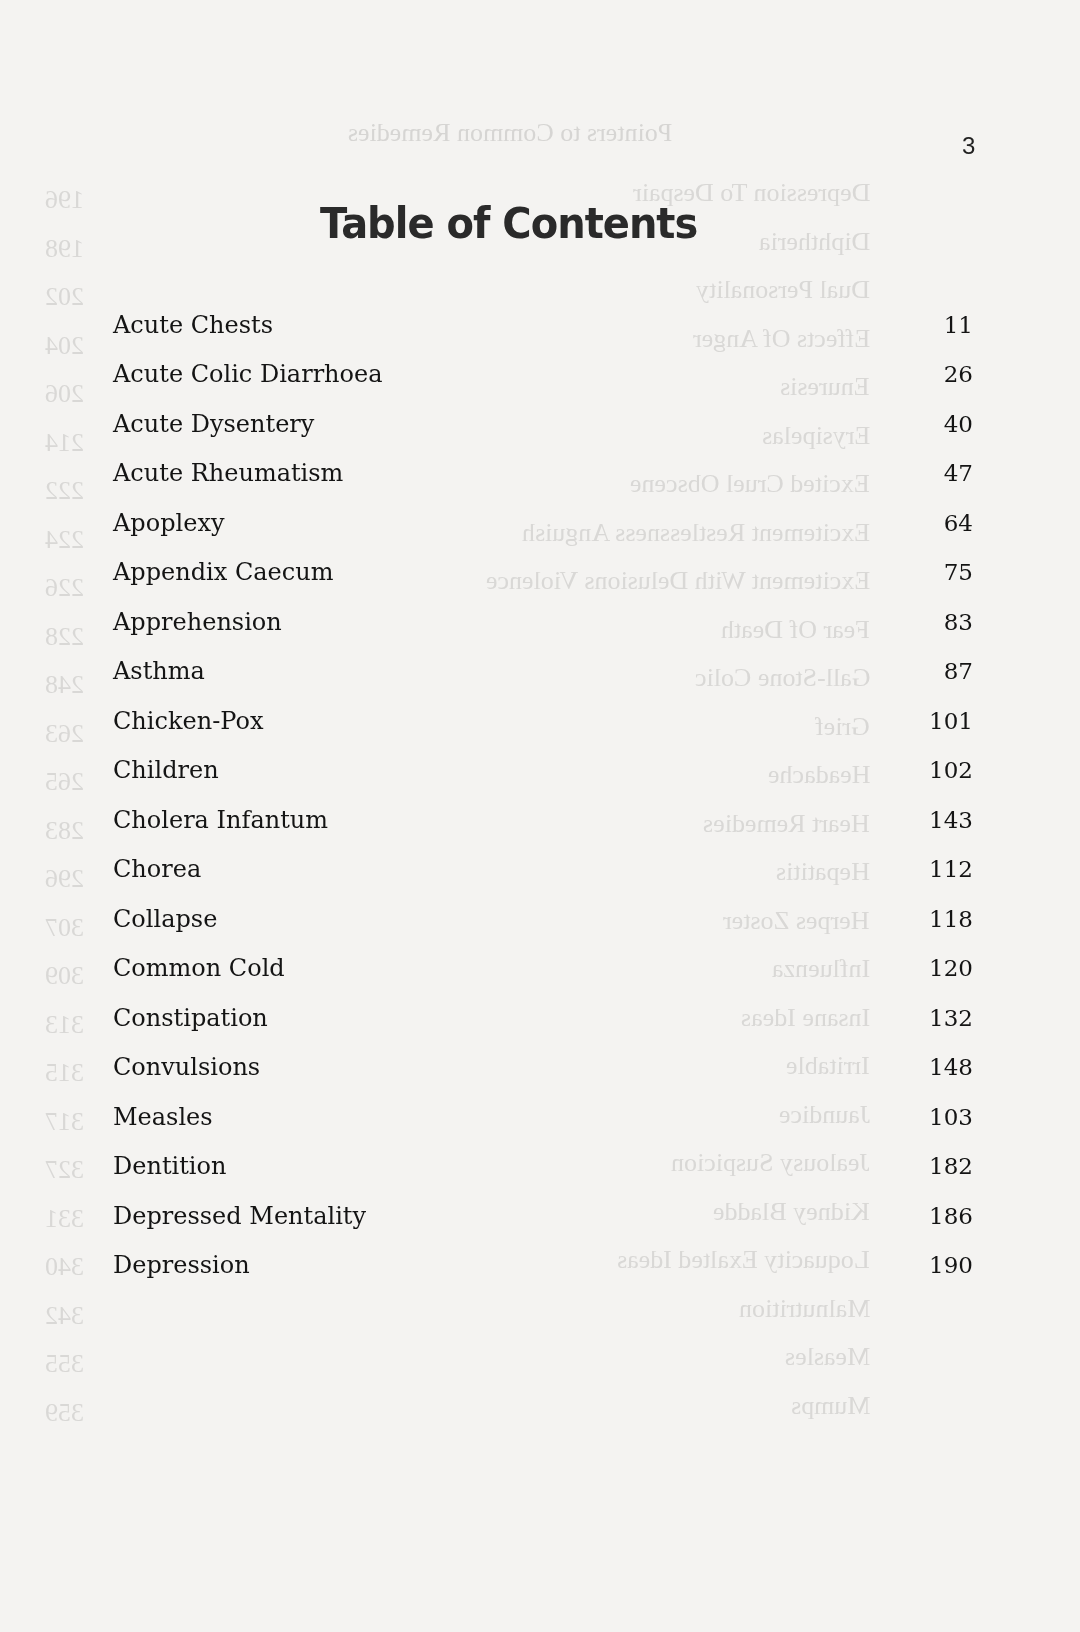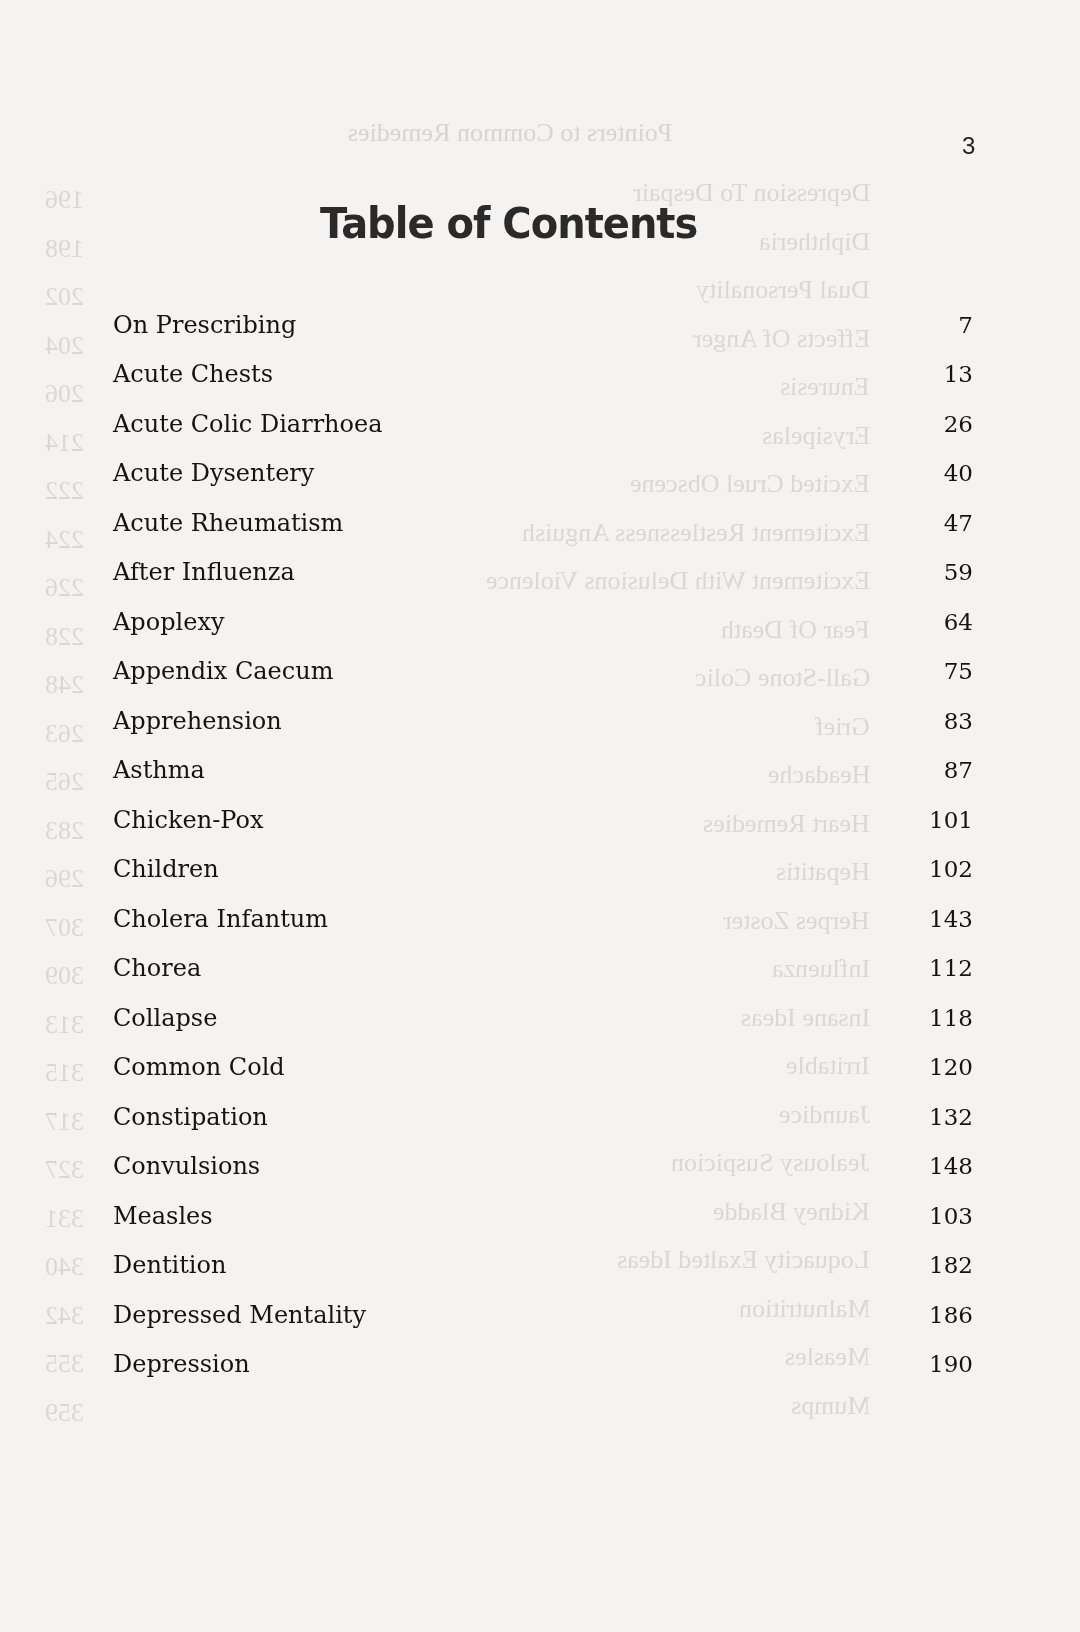--- a/index.html
+++ b/index.html
@@ -94,42 +94,34 @@
     <div class="mirror" style="left: 45px; top: 1349px;">355</div>
     <div class="mirror" style="left: 45px; top: 1397.5px;">359</div>
   </div>
 
 <div class="running-head">Pointers to Common Remedies</div>
 <div class="page-number">3</div>
 <div class="title">Table of Contents</div>
 
 <div class="toc" id="toc">
     <div class="toc-row">
-      <span>On Prescribing</span>
-      <span class="num">7</span>
-    </div>
-    <div class="toc-row">
       <span>Acute Chests</span>
-      <span class="num">13</span>
+      <span class="num">11</span>
     </div>
     <div class="toc-row">
       <span>Acute Colic Diarrhoea</span>
       <span class="num">26</span>
     </div>
     <div class="toc-row">
       <span>Acute Dysentery</span>
       <span class="num">40</span>
     </div>
     <div class="toc-row">
       <span>Acute Rheumatism</span>
       <span class="num">47</span>
-    </div>
-    <div class="toc-row">
-      <span>After Influenza</span>
-      <span class="num">59</span>
     </div>
     <div class="toc-row">
       <span>Apoplexy</span>
       <span class="num">64</span>
     </div>
     <div class="toc-row">
       <span>Appendix Caecum</span>
       <span class="num">75</span>
     </div>
     <div class="toc-row">

